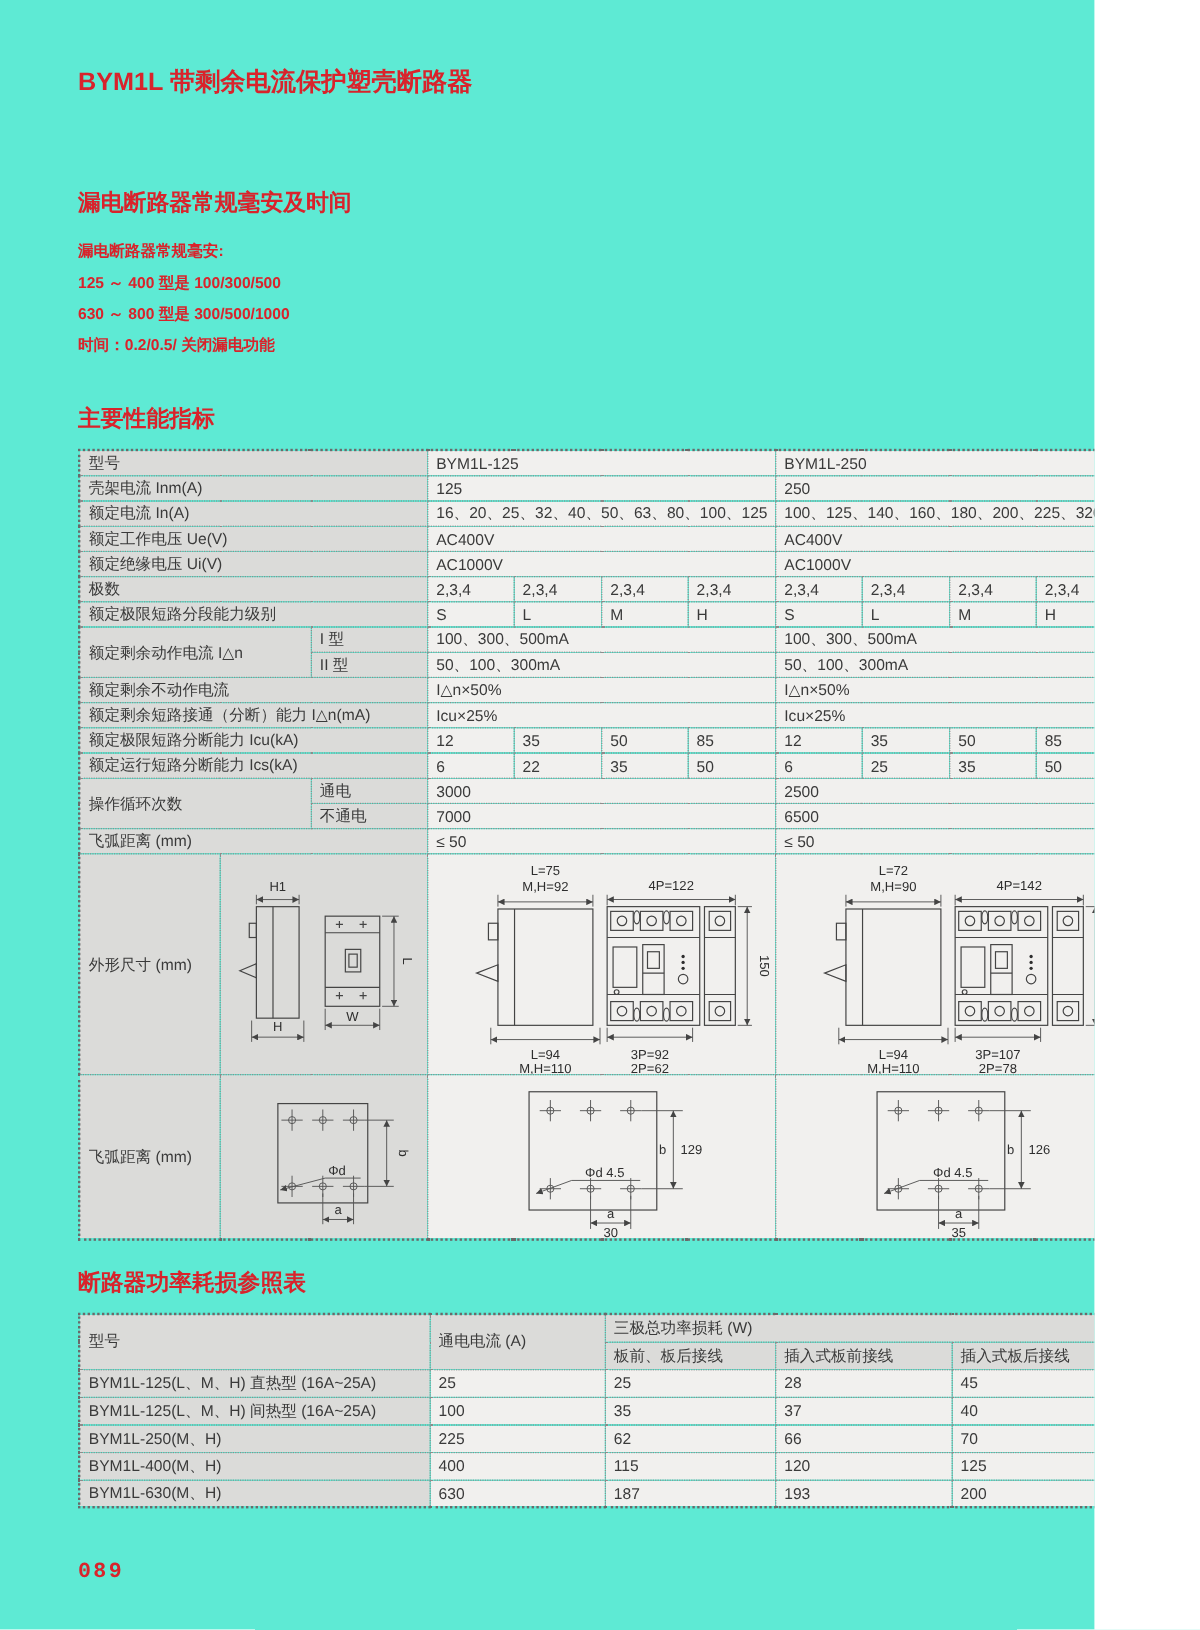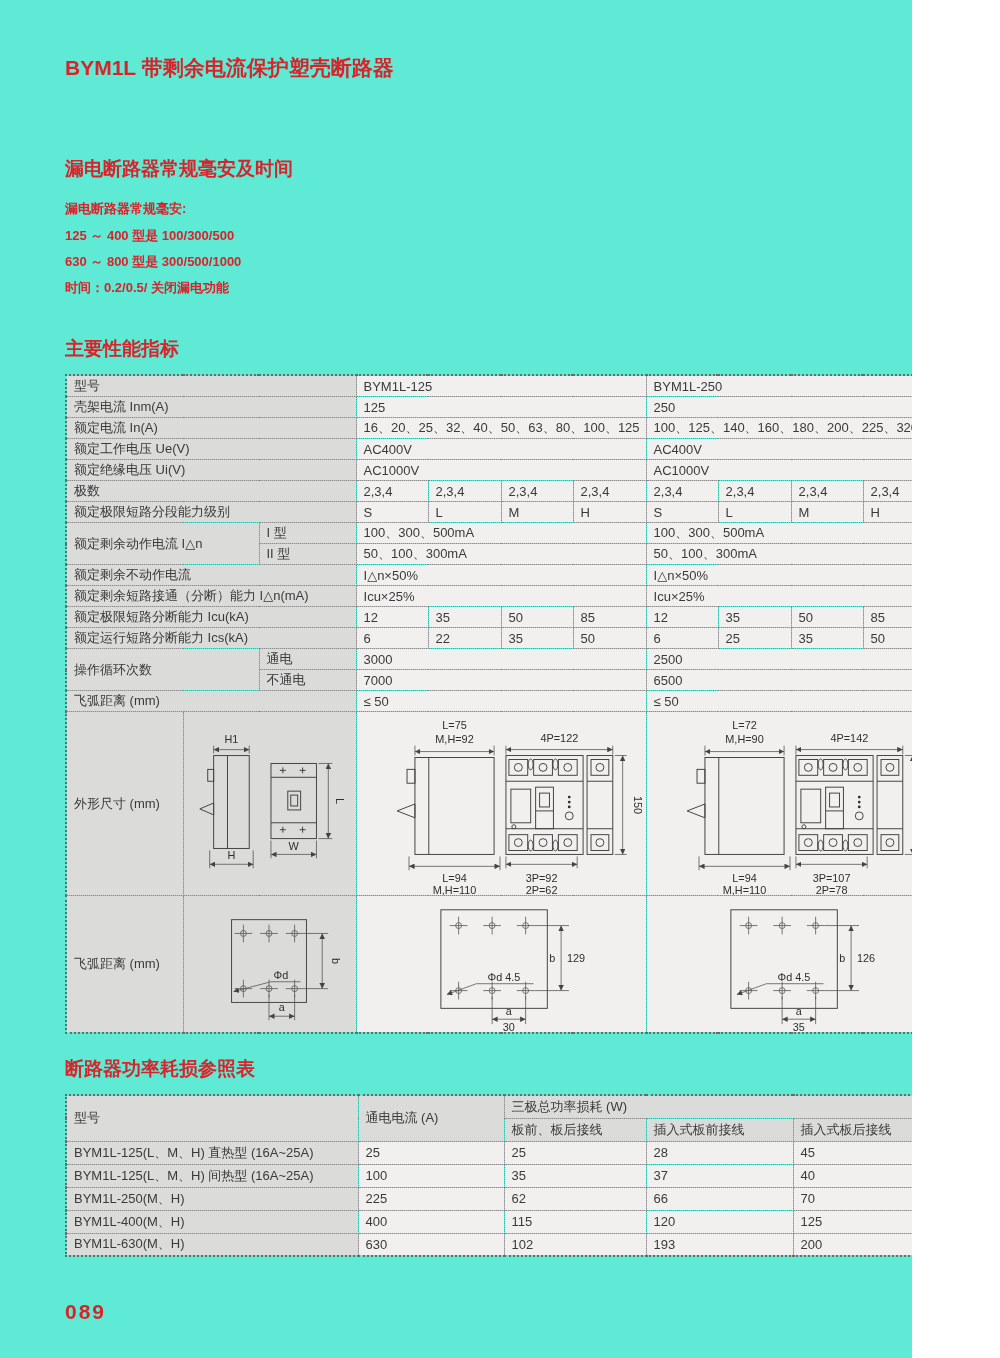--- a/index.html
+++ b/index.html
@@ -8,21 +8,21 @@
   body { font-family:"Liberation Sans","DejaVu Sans",sans-serif; color:var(--ink); }
   .page { position:relative; width:912px; height:1358px; background:#5eead4; overflow:hidden; }
   .abs { position:absolute; }
   .title-zh { left:65px; top:54px; font-size:21px; font-weight:bold; color:var(--red); }
   .title-en { left:65px; top:84px; font-size:15px; color:#1a1a1a; }
   .h-red { font-size:19px; font-weight:bold; color:var(--red); }
   #h-leak  { left:65px; top:156px; }
   #h-spec  { left:65px; top:336px; }
   #h-power { left:65px; top:1056px;text-align:right; }
   .red-line { position:absolute; left:65px; font-size:13px; font-weight:bold; color:var(--red); }
-  .page-num { left:65px; top:1300px; font-size:21px; font-weight:bold; color:var(--red); letter-spacing:2px; }
+  .page-num { left:65px; top:1300px; font-size:18px; font-weight:bold; color:var(--red); letter-spacing:2px;font-family:Liberation Mono, monospace; }
   table.datatable { position:absolute; border-collapse:collapse; table-layout:fixed;
                     border:2px dotted #6a6a6a; font-size:13px; }
   #spec-table  { left:65px; top:374px; width:870px; }
   #power-table { left:65px; top:1094px; width:870px; }
   .datatable td { border:1px dotted var(--bd); padding:1px 7px; color:#3a3a3a;
                   white-space:nowrap; overflow:hidden; }
   #spec-table td { height:18px; }
   #power-table td { height:23px; }
   .lb { background:var(--lb); }
   .vl { background:var(--vl); }
@@ -492,21 +492,21 @@
     <tr>
       <td class="lb">BYM1L-400(M、H)</td>
       <td class="vl">400</td>
       <td class="vl">115</td>
       <td class="vl">120</td>
       <td class="vl">125</td>
     </tr>
     <tr>
       <td class="lb">BYM1L-630(M、H)</td>
       <td class="vl">630</td>
-      <td class="vl">102</td>
+      <td class="vl">187</td>
       <td class="vl">193</td>
       <td class="vl">200</td>
     </tr>
   </tbody>
     </table>
 
   <div class="abs page-num">089</div>
 </div>
 
 </body></html>

